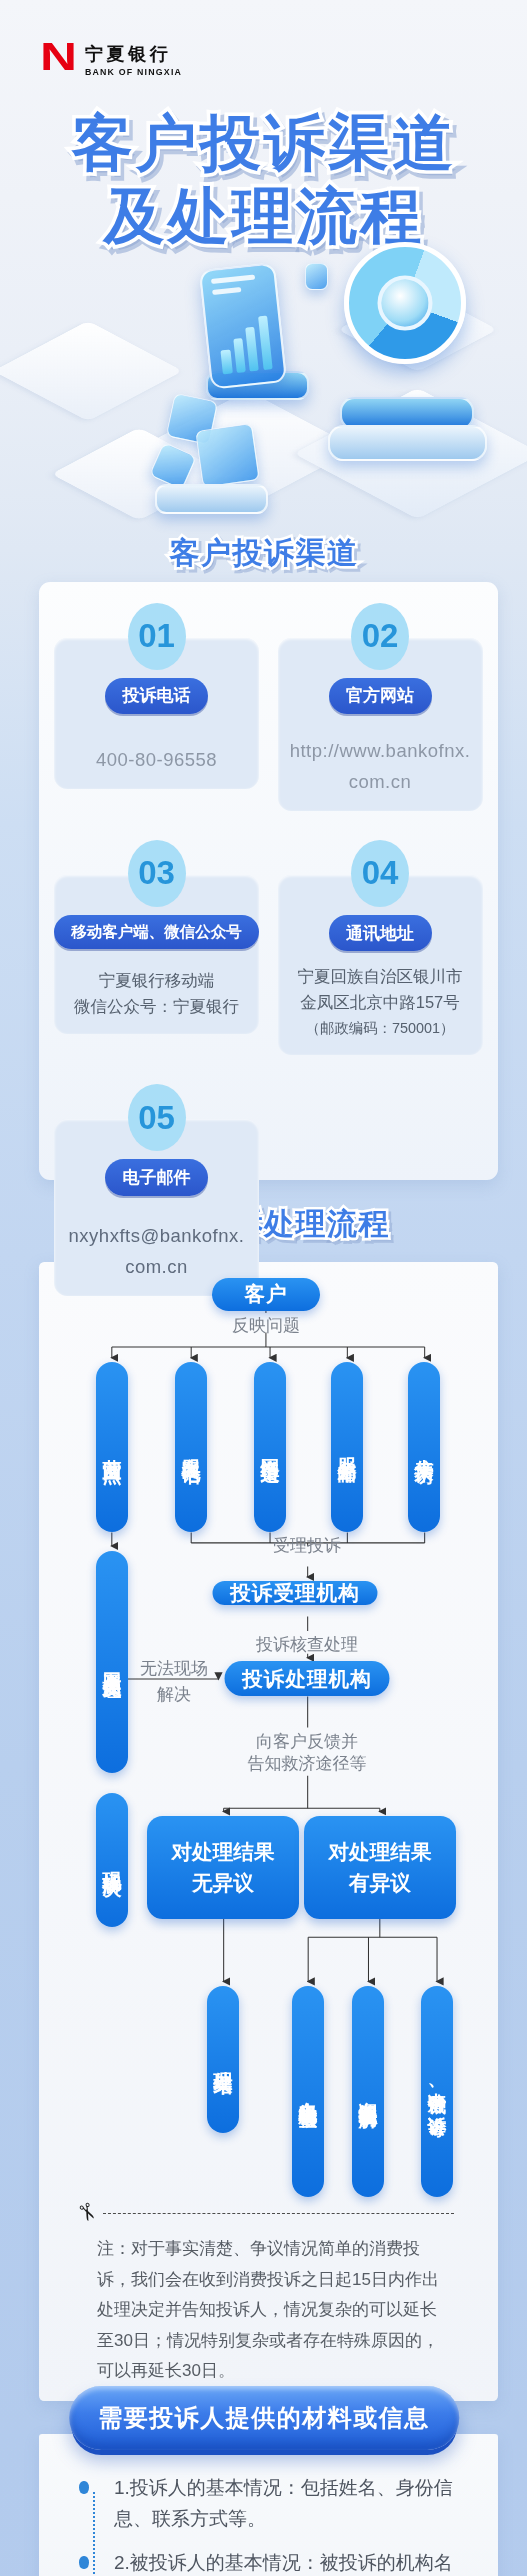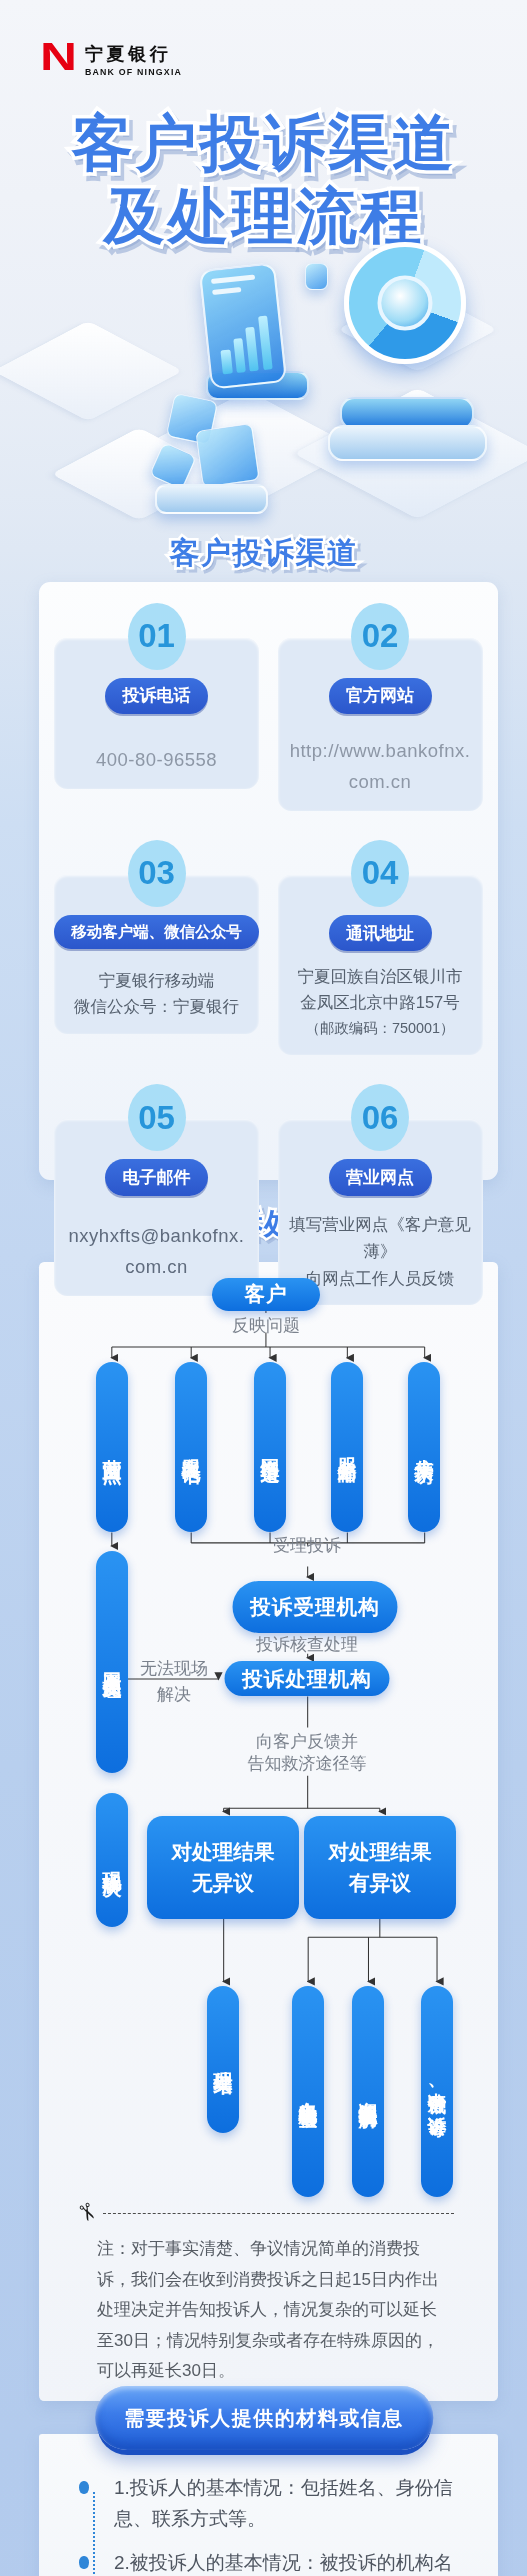--- a/index.html
+++ b/index.html
@@ -199,30 +199,20 @@
       <div class="ch-num">05</div>
       <div class="ch-card">
         <div class="ch-label">电子邮件</div>
         <div class="ch-lines" style="margin-top:24px;">
           <div class="ch-line-val" style="color:#5f6b7d;">nxyhxfts@bankofnx.</div>
           <div class="ch-line-val" style="color:#5f6b7d;">com.cn</div>
         </div>
       </div>
     </div>
 
-    <div class="ch-item">
-      <div class="ch-num">06</div>
-      <div class="ch-card">
-        <div class="ch-label">营业网点</div>
-        <div class="ch-lines" style="margin-top:15.5px;">
-          <div class="ch-line-zh">填写营业网点《客户意见薄》</div>
-          <div class="ch-line-zh">向网点工作人员反馈</div>
-        </div>
-      </div>
-    </div>
   </div>
 
   <div class="stroked sec-title" style="top:1204px;" data-text="客户投诉处理流程">客户投诉处理流程</div>
 
   <div class="flow">
     <svg class="wires" width="459" height="1139" viewBox="0 0 890 2210">
       <defs>
         <marker id="ah" viewBox="0 0 10 10" refX="5" refY="8" markerWidth="8" markerHeight="8" orient="auto">
           <path d="M0,0 L10,0 L5,10 Z" fill="#333"></path>
         </marker>
@@ -267,21 +257,21 @@
     <div class="fnode vpill" style="left:73px;top:100px;height:170px;">营业网点</div>
     <div class="fnode vpill" style="left:152px;top:100px;height:170px;">客服电话</div>
     <div class="fnode vpill" style="left:231px;top:100px;height:170px;">网络渠道</div>
     <div class="fnode vpill" style="left:308px;top:100px;height:170px;">服务邮箱</div>
     <div class="fnode vpill" style="left:385px;top:100px;height:170px;">来信来访</div>
 
     <div class="fnode vpill tight" style="left:73px;top:289px;height:222px;">网点工作人员受理</div>
     <div class="fnode vpill" style="left:73px;top:531px;height:134px;">现场解决</div>
 
     <div class="flabel" style="left:268px;top:272px;">受理投诉</div>
-    <div class="fnode hpill" style="left:276px;top:319px;width:165px;height:52px;">投诉受理机构</div>
+    <div class="fnode hpill" style="left:256px;top:319px;width:165px;height:24px;">投诉受理机构</div>
     <div class="flabel" style="left:268px;top:371px;">投诉核查处理</div>
     <div class="fnode hpill" style="left:268px;top:399px;width:165px;height:35px;">投诉处理机构</div>
 
     <div class="flabel" style="left:135px;top:395px;">无法现场</div>
     <div class="flabel" style="left:135px;top:421px;">解决</div>
 
     <div class="flabel" style="left:268px;top:468px;">向客户反馈并</div>
     <div class="flabel" style="left:268px;top:490px;">告知救济途径等</div>
 
     <div class="fnode dsq" style="left:184px;top:554px;">
@@ -296,21 +286,21 @@
     <div class="fnode vpill" style="left:184px;top:724px;height:147px;">处理结果</div>
     <div class="fnode vpill tight" style="left:269px;top:724px;height:211px;">向上级机构申请核查</div>
     <div class="fnode vpill tight" style="left:329px;top:724px;height:211px;">向调解组织申请调解</div>
     <div class="fnode vpill tight" style="left:398px;top:724px;height:211px;">申请仲裁、诉讼等</div>
 
     <div class="scissor-icon">✂</div>
     <div class="cutline"></div>
     <div class="flow-note">注：对于事实清楚、争议情况简单的消费投诉，我们会在收到消费投诉之日起15日内作出处理决定并告知投诉人，情况复杂的可以延长至30日；情况特别复杂或者存在特殊原因的，可以再延长30日。</div>
   </div>
 
-  <div class="banner" style="top:2386px;font-size:20px;padding:0 29px;">需要投诉人提供的材料或信息</div>
+  <div class="banner" style="top:2386px;font-size:24px;padding:0 29px;">需要投诉人提供的材料或信息</div>
   <div class="tcard" style="top:2434px;height:356px;padding:39px 31px 20.6px 31px;">
     <div class="m-rail"></div>
     <div class="m-item">
       <div class="dot"></div>
       <div class="m-text">1.投诉人的基本情况：包括姓名、身份信息、联系方式等。</div>
     </div>
     <div class="m-item">
       <div class="dot"></div>
       <div class="m-text">2.被投诉人的基本情况：被投诉的机构名称、被投诉的工作人员相关情况。</div>
     </div>

